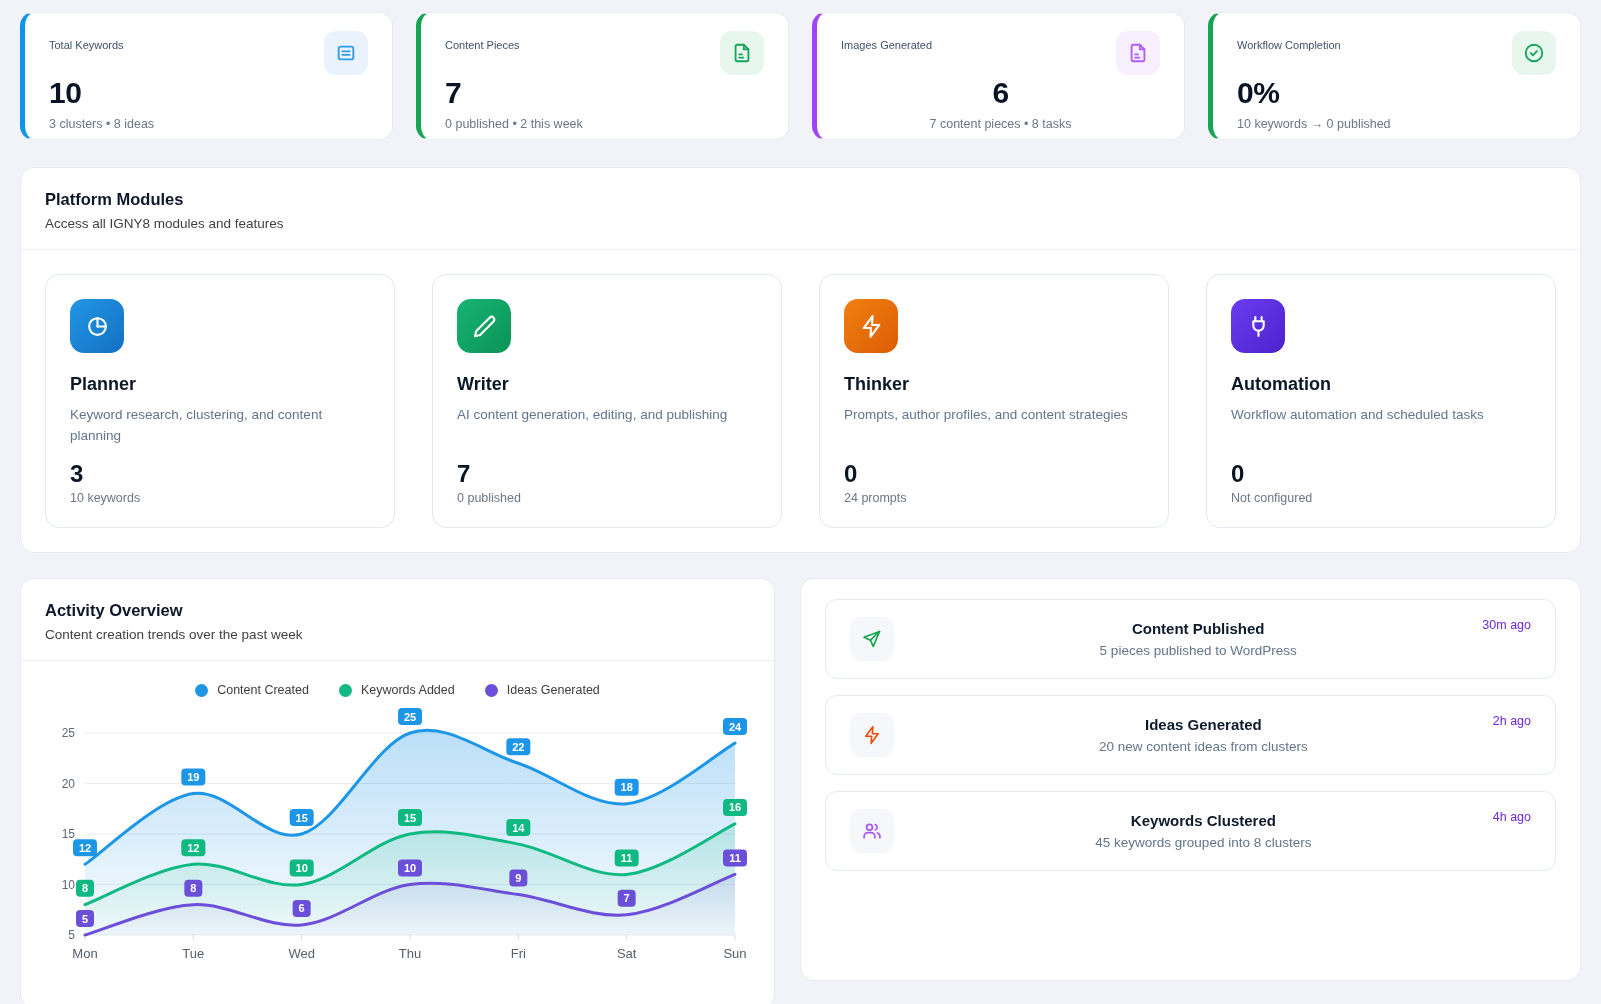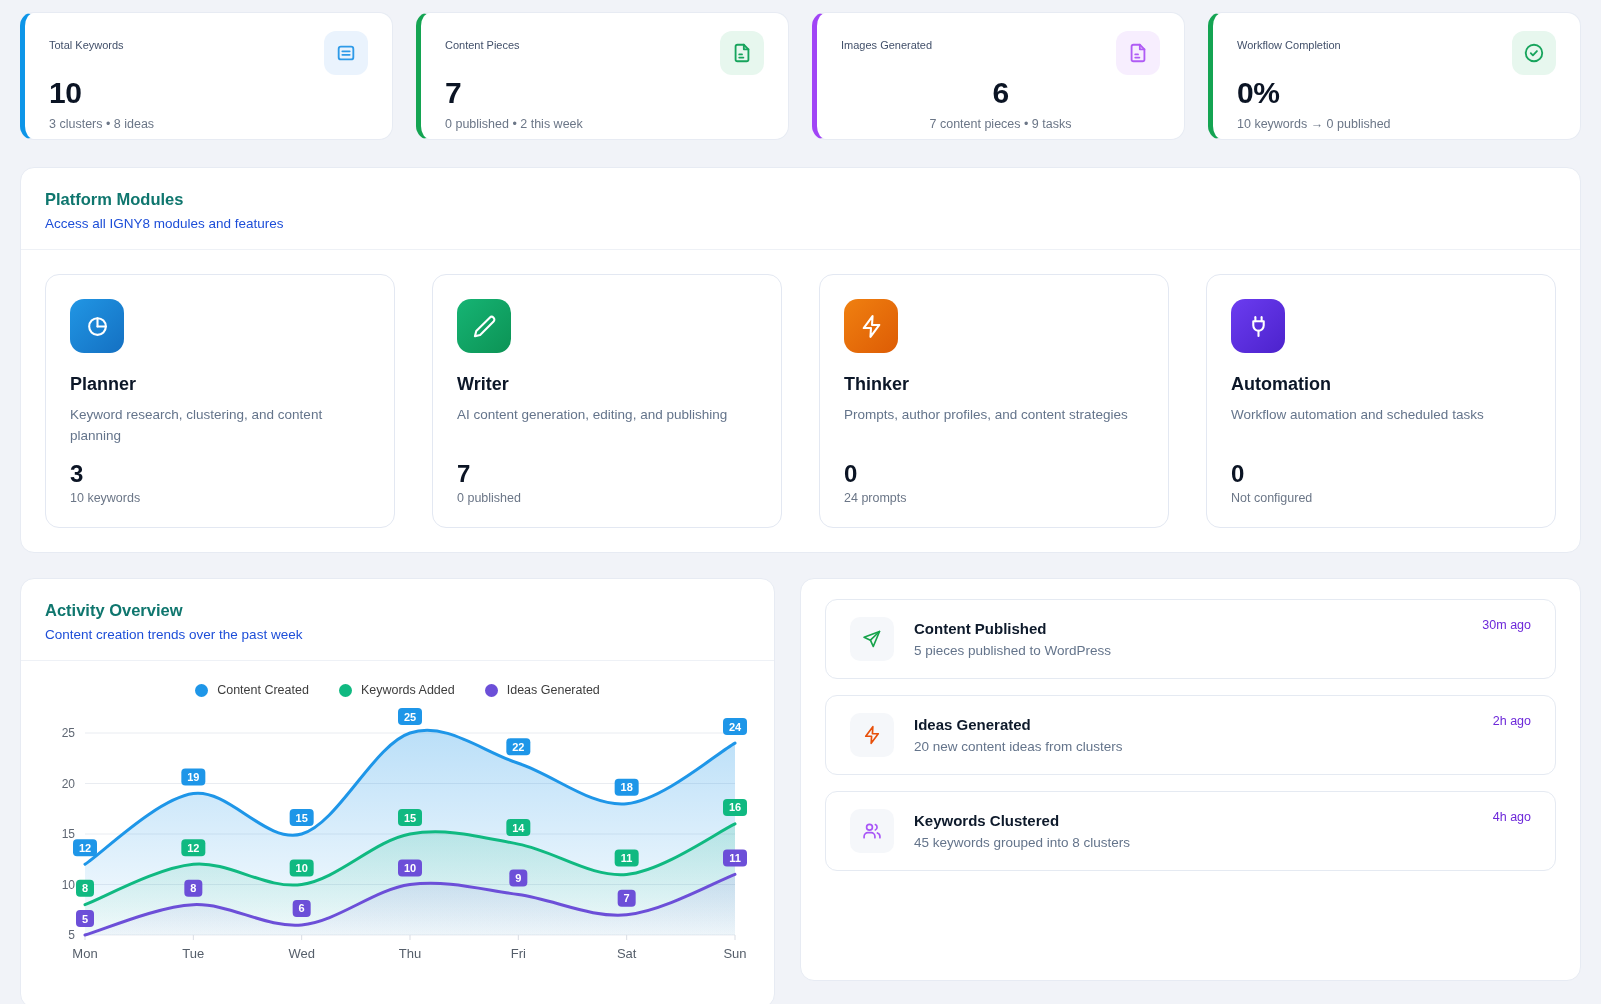--- a/index.html
+++ b/index.html
@@ -34,22 +34,22 @@
   .icon-tile {
     width:44px; height:44px; border-radius:12px;
     display:flex; align-items:center; justify-content:center;
     flex:0 0 auto;
   }
   .icon-tile svg { width:22px; height:22px; }
   .stat-value { font-size:30px; font-weight:800; color:#0b1424; letter-spacing:-0.5px; margin-top:1px; }
   .stat-sub { font-size:12.5px; color:#6b7687; margin-top:7px; }
   
   .section-header { padding:22px 24px 18px 24px; border-bottom:1px solid #eef1f6; }
-  .section-title { font-size:16.5px; font-weight:700; color:#0f766e; }
-  .section-sub { font-size:13.5px; color:#1d4ed8; margin-top:7px; }
+  .section-title { font-size:16.5px; font-weight:700; color:#0f172a; }
+  .section-sub { font-size:13.5px; color:#404040; margin-top:7px; }
   .modules-card { margin-bottom:25px; }
   .modules-grid {
     display:grid;
     grid-template-columns:repeat(4,1fr);
     gap:37px;
     padding:24px;
   }
   .module-card {
     border:1px solid #e3e8f2;
     border-radius:14px;
@@ -90,20 +90,21 @@
   .activity-list { padding:20px 24px 24px 24px; }
   .activity-item {
     display:flex; align-items:center;
     border:1px solid #e5eaf2;
     border-radius:12px;
     padding:16px 24px;
     margin-bottom:16px;
     min-height:80px;
     cursor:pointer;
     background:#fff;
+    text-align:center;
   }
   .activity-item:last-child { margin-bottom:0; }
   .activity-icon-box {
     width:44px; height:44px; border-radius:10px;
     background:#f5f7fa;
     display:flex; align-items:center; justify-content:center;
     margin-right:20px; flex:0 0 auto;
   }
   .activity-icon-box svg { width:20px; height:20px; }
   .activity-texts { flex:1 1 auto; }
@@ -154,21 +155,21 @@
       <div class="icon-tile" style="background-color: rgb(247, 238, 254); color: rgb(176, 92, 245);">
         <svg class="stroked" viewBox="0 0 24 24" stroke="currentColor">
           <path d="M14 3H7a2 2 0 0 0-2 2v14a2 2 0 0 0 2 2h10a2 2 0 0 0 2-2V8z"></path>
           <path d="M14 3v5h5"></path>
             <line x1="9" y1="13.5" x2="12" y2="13.5"></line>
             <line x1="9" y1="17" x2="13.5" y2="17"></line>
         </svg>
       </div>
     </div>
     <div class="stat-value">6</div>
-    <div class="stat-sub">7 content pieces • 9 tasks</div>
+    <div class="stat-sub">7 content pieces • 8 tasks</div>
   </div>
 
   <div class="card stat-card" style="border-left-color: rgb(20, 164, 82);">
     <div class="stat-top">
       <div class="stat-label">Workflow Completion</div>
       <div class="icon-tile" style="background-color: rgb(231, 247, 238); color: rgb(23, 164, 92);">
         <svg class="stroked" viewBox="0 0 24 24" stroke="currentColor">
           <circle cx="12" cy="12" r="9"></circle>
             <path d="M8.5 12.2l2.3 2.3 4.4-4.6"></path>
         </svg>

